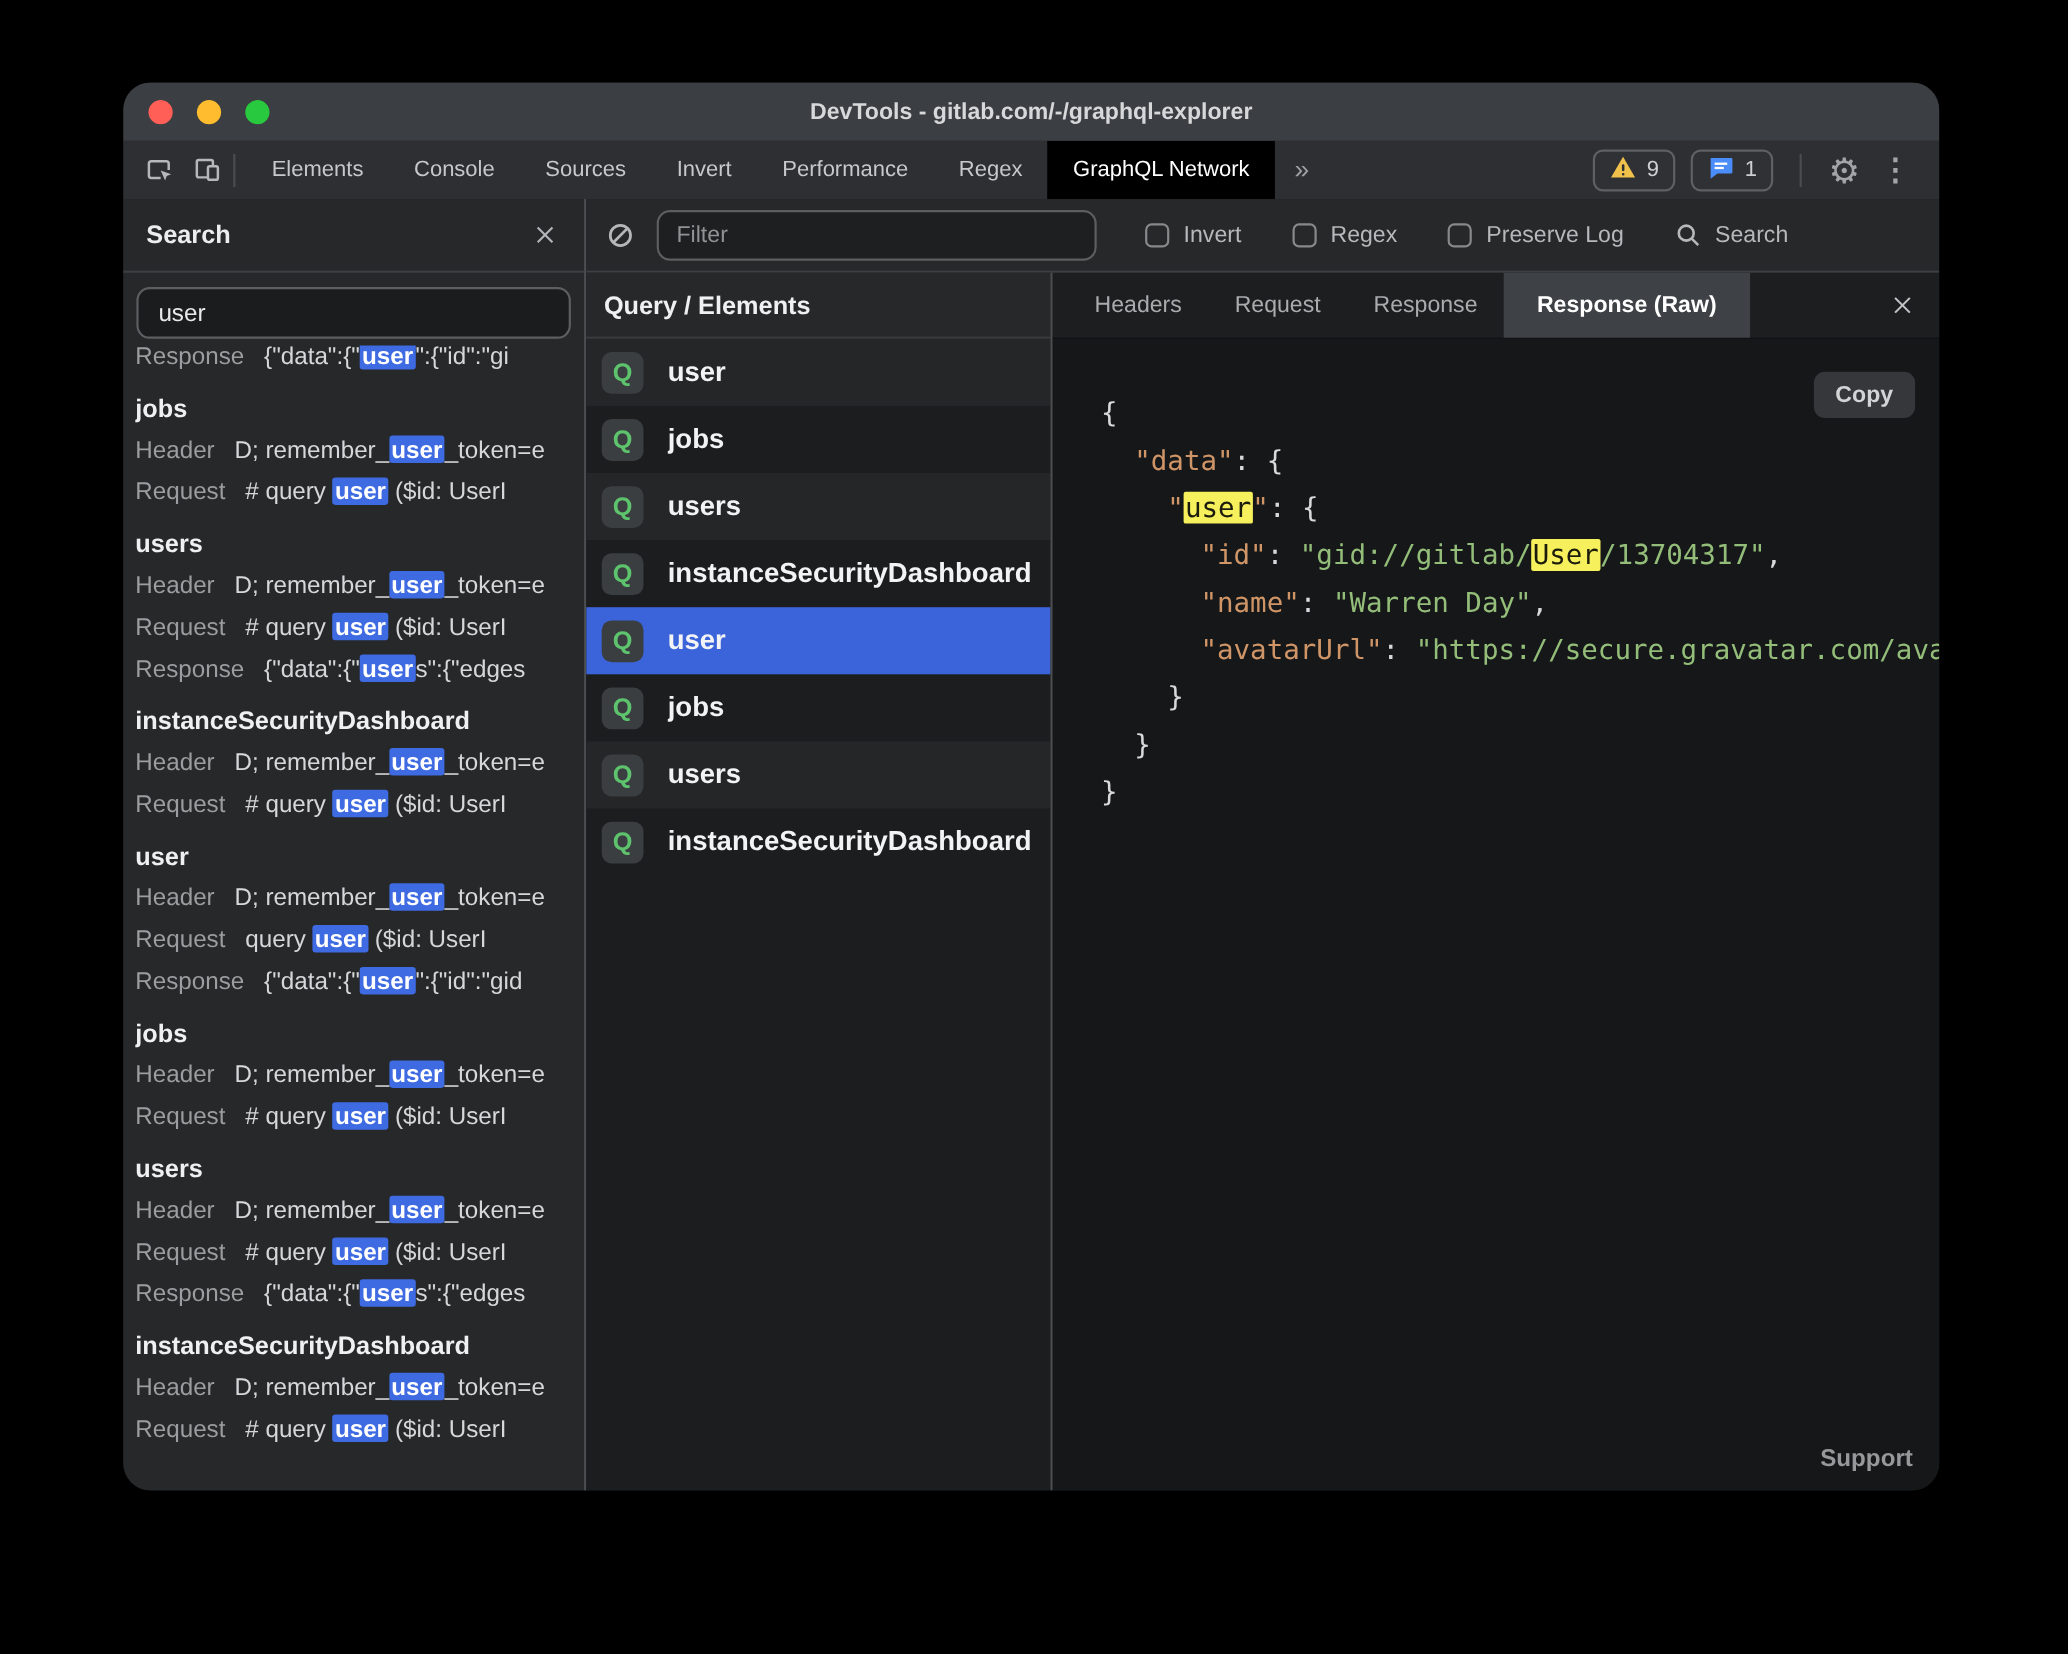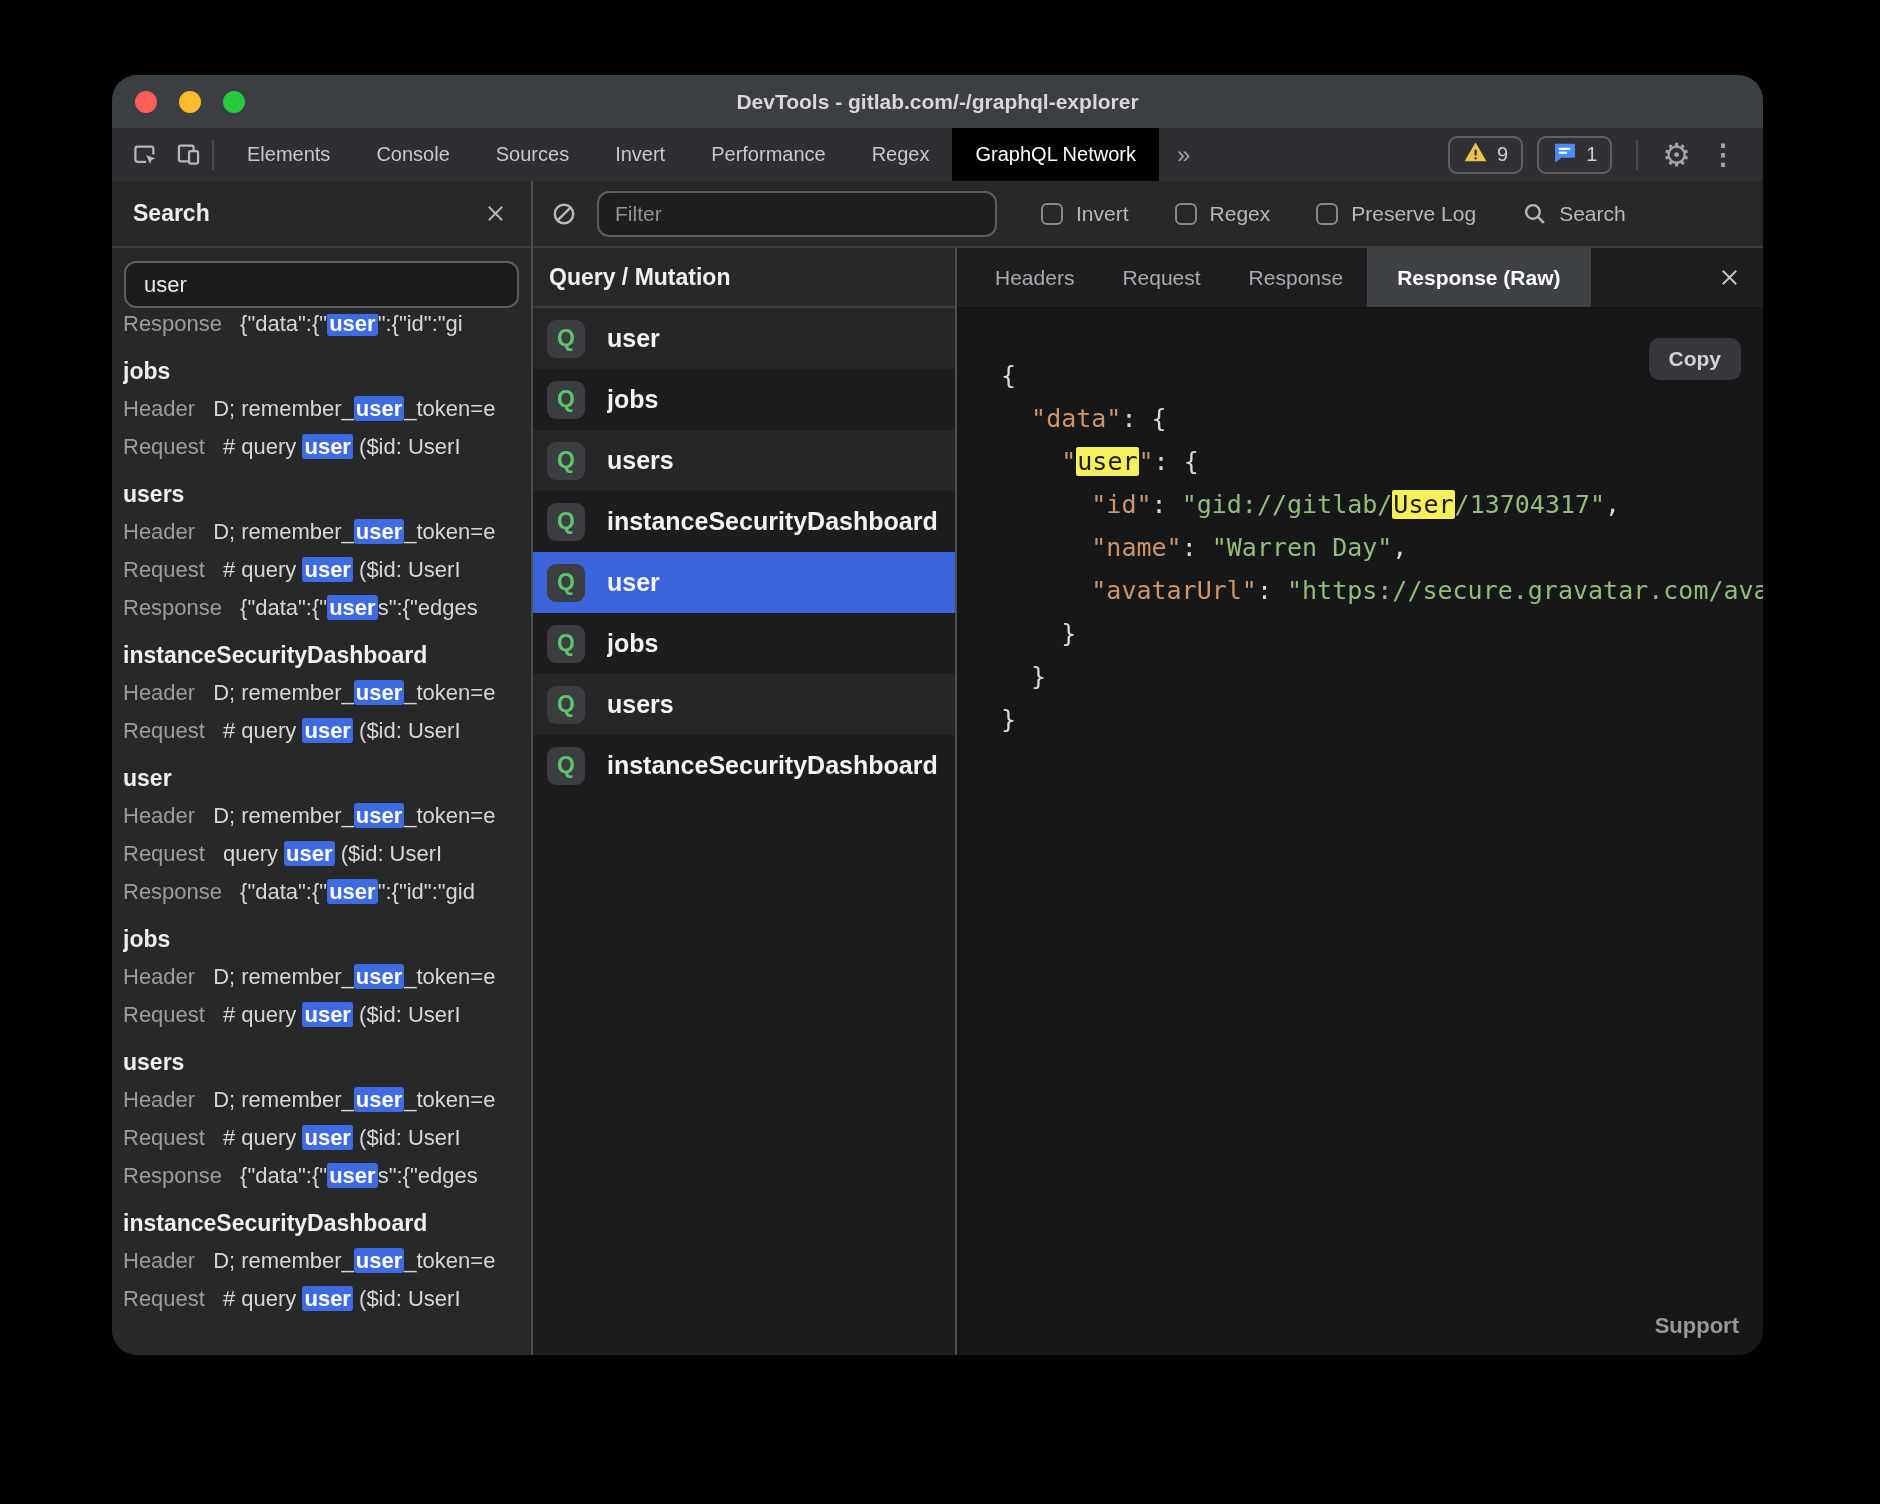--- a/index.html
+++ b/index.html
@@ -233,21 +233,21 @@
             </svg>
           </span>
           <span class="chk-label">Search</span>
         </div>
       </div>
 
       <div class="split">
 
         <div class="mid-col">
           <div class="mid-head">
-            <span class="mid-title">Query / Mutation</span>
+            <span class="mid-title">Query / Elements</span>
           </div>
           <div id="query-list">
               <div class="qrow qstripe">
                 <span class="qbadge">Q</span>
                 <span class="qlabel">user</span>
               </div>
               <div class="qrow">
                 <span class="qbadge">Q</span>
                 <span class="qlabel">jobs</span>
               </div>

